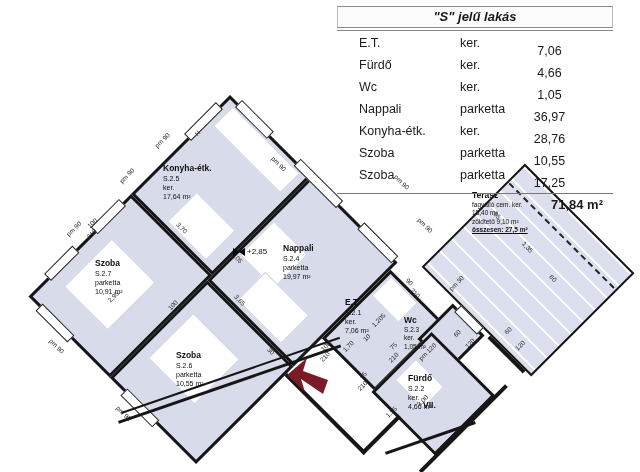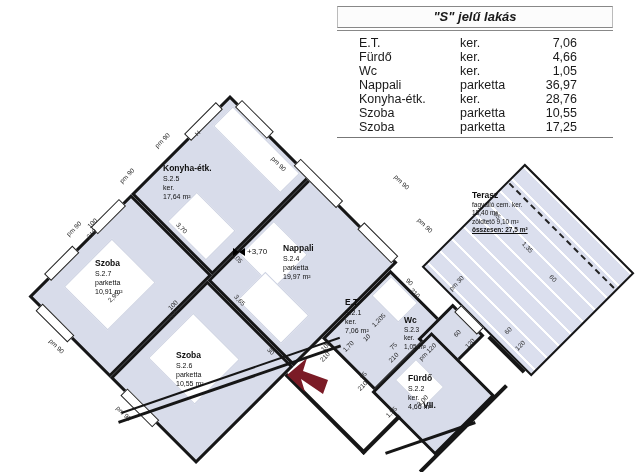--- a/index.html
+++ b/index.html
@@ -7,21 +7,21 @@
          font-family:"Liberation Sans",sans-serif;}
 
   
   .area-table{position:absolute;left:337px;top:6px;width:276px;color:#1a1a1a;}
   .t-title{font-weight:bold;font-style:italic;font-size:13px;text-align:center;
            height:20px;line-height:20px;border-top:1px solid #888;border-bottom:1px solid #888;
            border-left:1px solid #bbb;border-right:1px solid #bbb;background:#fcfcfc;}
   .t-sep{height:2px;border-bottom:1px solid #888;margin-bottom:5px;}
   .t-row{display:grid;grid-template-columns:101px 62px 55px;padding-left:22px;
          font-size:12.5px;line-height:14px;}
-  .t-row .c-area{text-align:right;}
+  .t-row .c-area{text-align:center;margin-top:8px;}
   .t-total-line{border-top:1px solid #777;margin-top:3px;}
   .t-total{font-weight:bold;font-size:13px;text-align:right;padding:2px 10px 0 0;line-height:17px;}
 
   
   .plan-rot{position:absolute;left:230px;top:95px;width:0;height:0;
             transform-origin:0 0;transform:rotate(45deg);}
   .room{position:absolute;background:#d8dcea;border:3px solid #161616;box-sizing:border-box;}
   .room.hatch{background:repeating-linear-gradient(to bottom,#ffffff 0 2px,transparent 2px 17px),#dbdfee;
               border-width:2px;}
   .furn{position:absolute;background:#fff;border:1px solid #cdd2e2;box-sizing:border-box;}
@@ -173,21 +173,21 @@
           <div>zöldtető 9,10 m²</div>
           <div class="rl-total">összesen: 27,5 m²</div>
         </div>
         <div class="rlabel" style="left: 423px; top: 400px;">
           <div class="rl-title">VII.</div>
         </div>
         <div class="level" style="left: 233px; top: 247px;">
           <svg width="12" height="8">
             <path d="M0 0L6 4L0 8Z M12 0L6 4L12 8Z" fill="#000"></path>
           </svg>
-          <span>+3,70</span>
+          <span>+2,85</span>
         </div>
       </div>
   </div>
 
   <div class="area-table">
     <div class="t-title">"S" jelű lakás</div>
     <div class="t-sep"></div>
     <div id="t-rows">
         <div class="t-row">
           <span class="c-name">E.T.</span>
@@ -219,15 +219,16 @@
           <span class="c-fin">parketta</span>
           <span class="c-area">10,55</span>
         </div>
         <div class="t-row">
           <span class="c-name">Szoba</span>
           <span class="c-fin">parketta</span>
           <span class="c-area">17,25</span>
         </div>
       </div>
     <div class="t-total-line"></div>
+    <div class="t-total">71,84 m²</div>
   </div>
 
 </div>
 
 </body></html>

